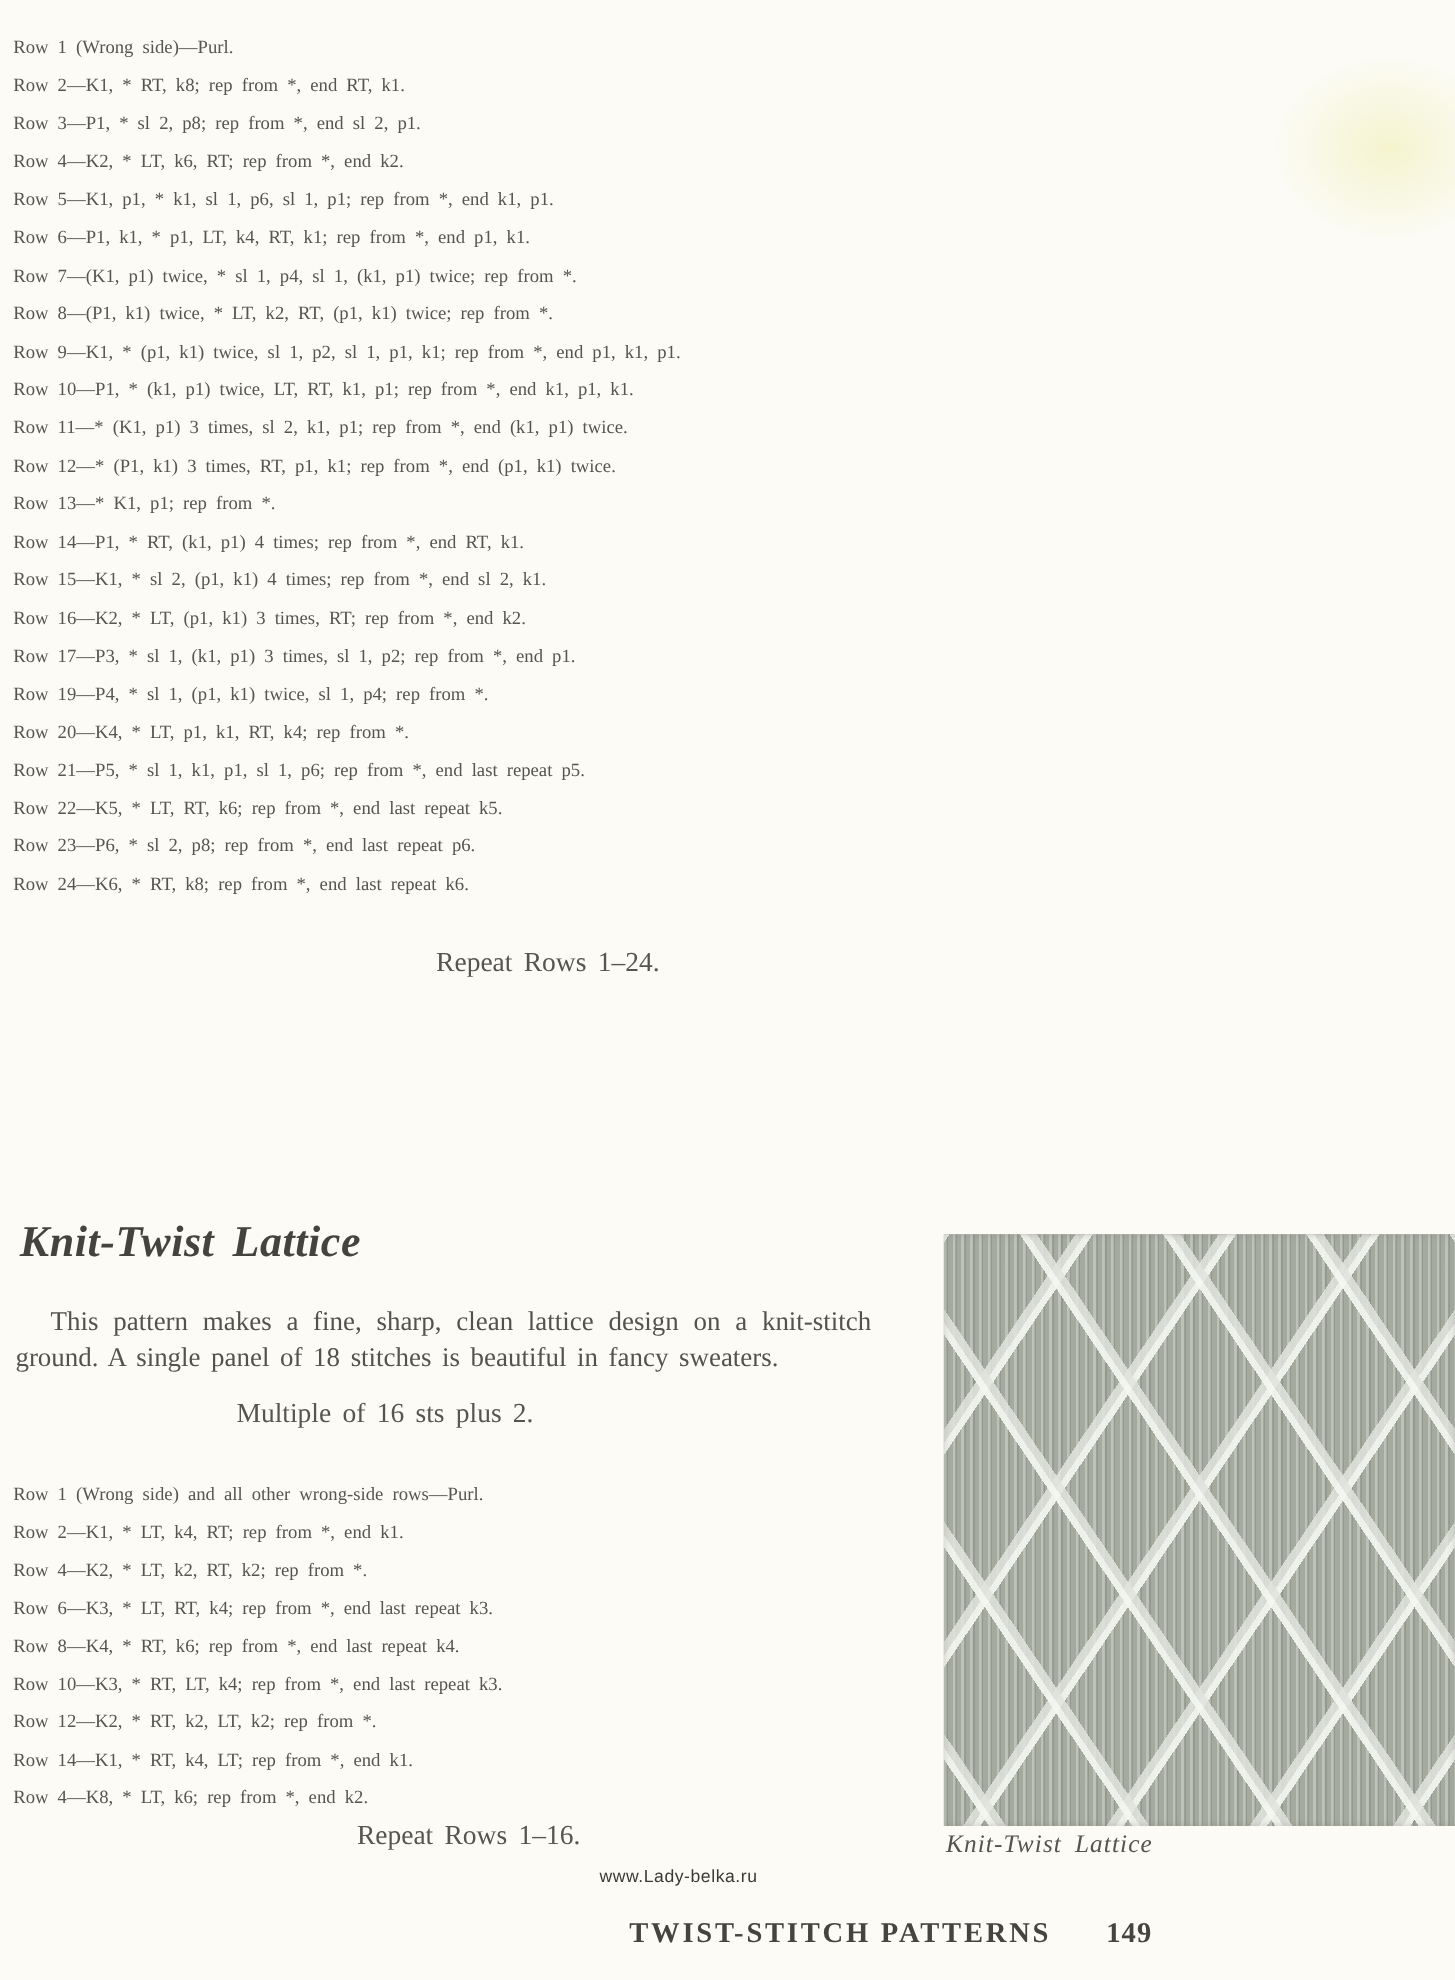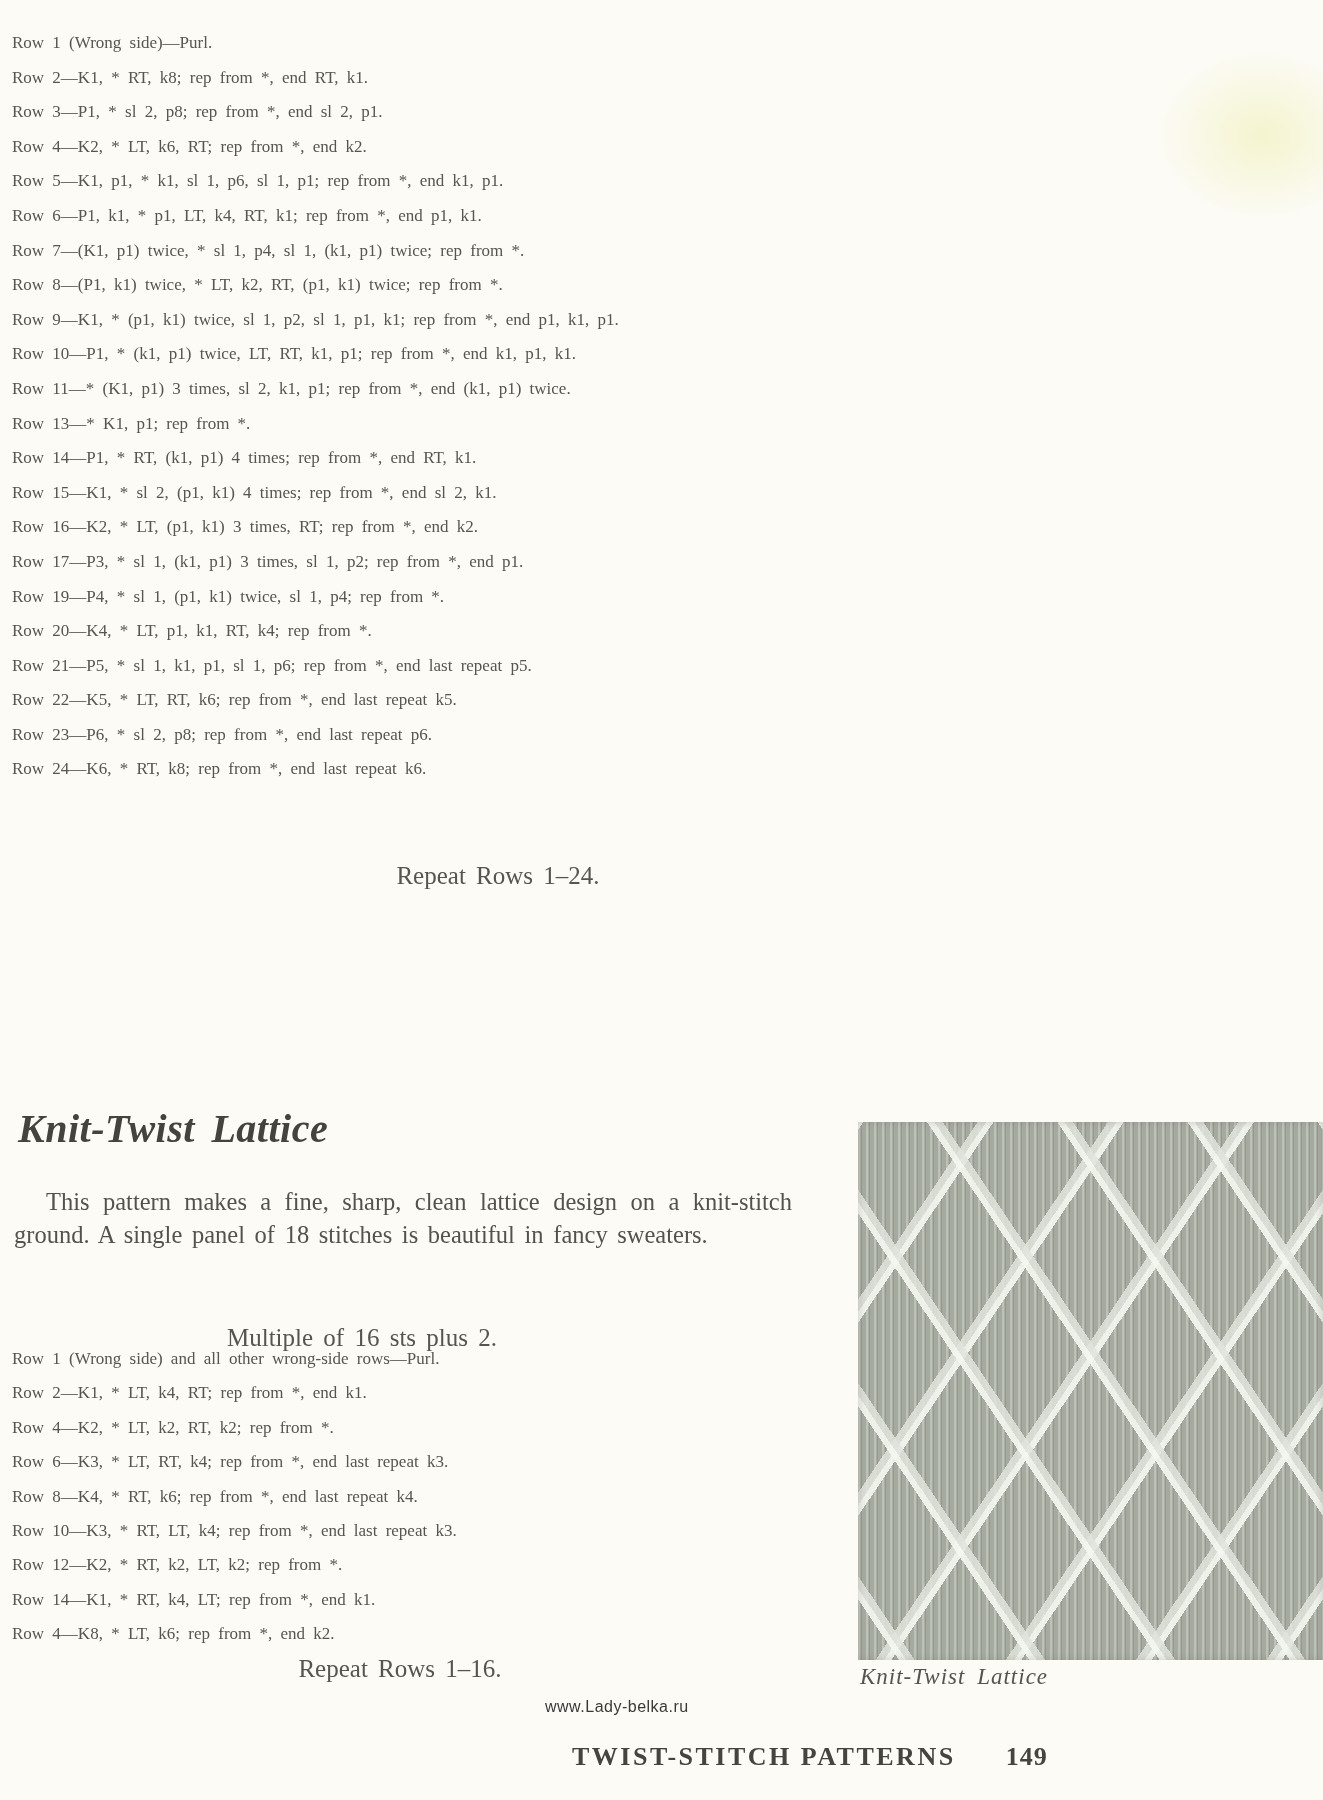--- a/index.html
+++ b/index.html
@@ -26,22 +26,22 @@
   #pattern1-rows{left:12px;top:14px;}
   #pattern2-rows{left:12px;top:1330px;line-height:34.4px;}
   .centered-note{
     position:absolute;
     font-size:25px;
     word-spacing:4px;
     text-align:center;
     color:#56554f;
   }
   #repeat-note-1{left:0px;top:862px;width:924px;margin-left:36px;}
-  #repeat-note-2{left:0px;top:1655px;width:800px;}
-  #multiple-note{left:0px;top:1324px;width:700px;margin-left:12px;}
+  #repeat-note-2{left:0px;top:1655px;width:800px;padding-left:26px;}
+  #multiple-note{left:0px;top:1272px;width:700px;}
   #section-title{
     position:absolute;left:18px;top:1078px;
     font-size:40px;font-weight:bold;font-style:italic;
     color:#44433d;letter-spacing:0.5px;word-spacing:6px;
   }
   #intro-paragraph{
     position:absolute;left:14px;top:1160px;width:778px;
     font-size:24.5px;line-height:33.5px;
     text-align:justify;text-indent:32px;
     word-spacing:3.5px;
@@ -92,20 +92,21 @@
   <div>Row 2—K1, * RT, k8; rep from *, end RT, k1.</div>
   <div>Row 3—P1, * sl 2, p8; rep from *, end sl 2, p1.</div>
   <div>Row 4—K2, * LT, k6, RT; rep from *, end k2.</div>
   <div>Row 5—K1, p1, * k1, sl 1, p6, sl 1, p1; rep from *, end k1, p1.</div>
   <div>Row 6—P1, k1, * p1, LT, k4, RT, k1; rep from *, end p1, k1.</div>
   <div>Row 7—(K1, p1) twice, * sl 1, p4, sl 1, (k1, p1) twice; rep from *.</div>
   <div>Row 8—(P1, k1) twice, * LT, k2, RT, (p1, k1) twice; rep from *.</div>
   <div>Row 9—K1, * (p1, k1) twice, sl 1, p2, sl 1, p1, k1; rep from *, end p1, k1, p1.</div>
   <div>Row 10—P1, * (k1, p1) twice, LT, RT, k1, p1; rep from *, end k1, p1, k1.</div>
   <div>Row 11—* (K1, p1) 3 times, sl 2, k1, p1; rep from *, end (k1, p1) twice.</div>
+  <div>Row 12—* (P1, k1) 3 times, RT, p1, k1; rep from *, end (p1, k1) twice.</div>
   <div>Row 13—* K1, p1; rep from *.</div>
   <div>Row 14—P1, * RT, (k1, p1) 4 times; rep from *, end RT, k1.</div>
   <div>Row 15—K1, * sl 2, (p1, k1) 4 times; rep from *, end sl 2, k1.</div>
   <div>Row 16—K2, * LT, (p1, k1) 3 times, RT; rep from *, end k2.</div>
   <div>Row 17—P3, * sl 1, (k1, p1) 3 times, sl 1, p2; rep from *, end p1.</div>
   <div>Row 19—P4, * sl 1, (p1, k1) twice, sl 1, p4; rep from *.</div>
   <div>Row 20—K4, * LT, p1, k1, RT, k4; rep from *.</div>
   <div>Row 21—P5, * sl 1, k1, p1, sl 1, p6; rep from *, end last repeat p5.</div>
   <div>Row 22—K5, * LT, RT, k6; rep from *, end last repeat k5.</div>
   <div>Row 23—P6, * sl 2, p8; rep from *, end last repeat p6.</div>

